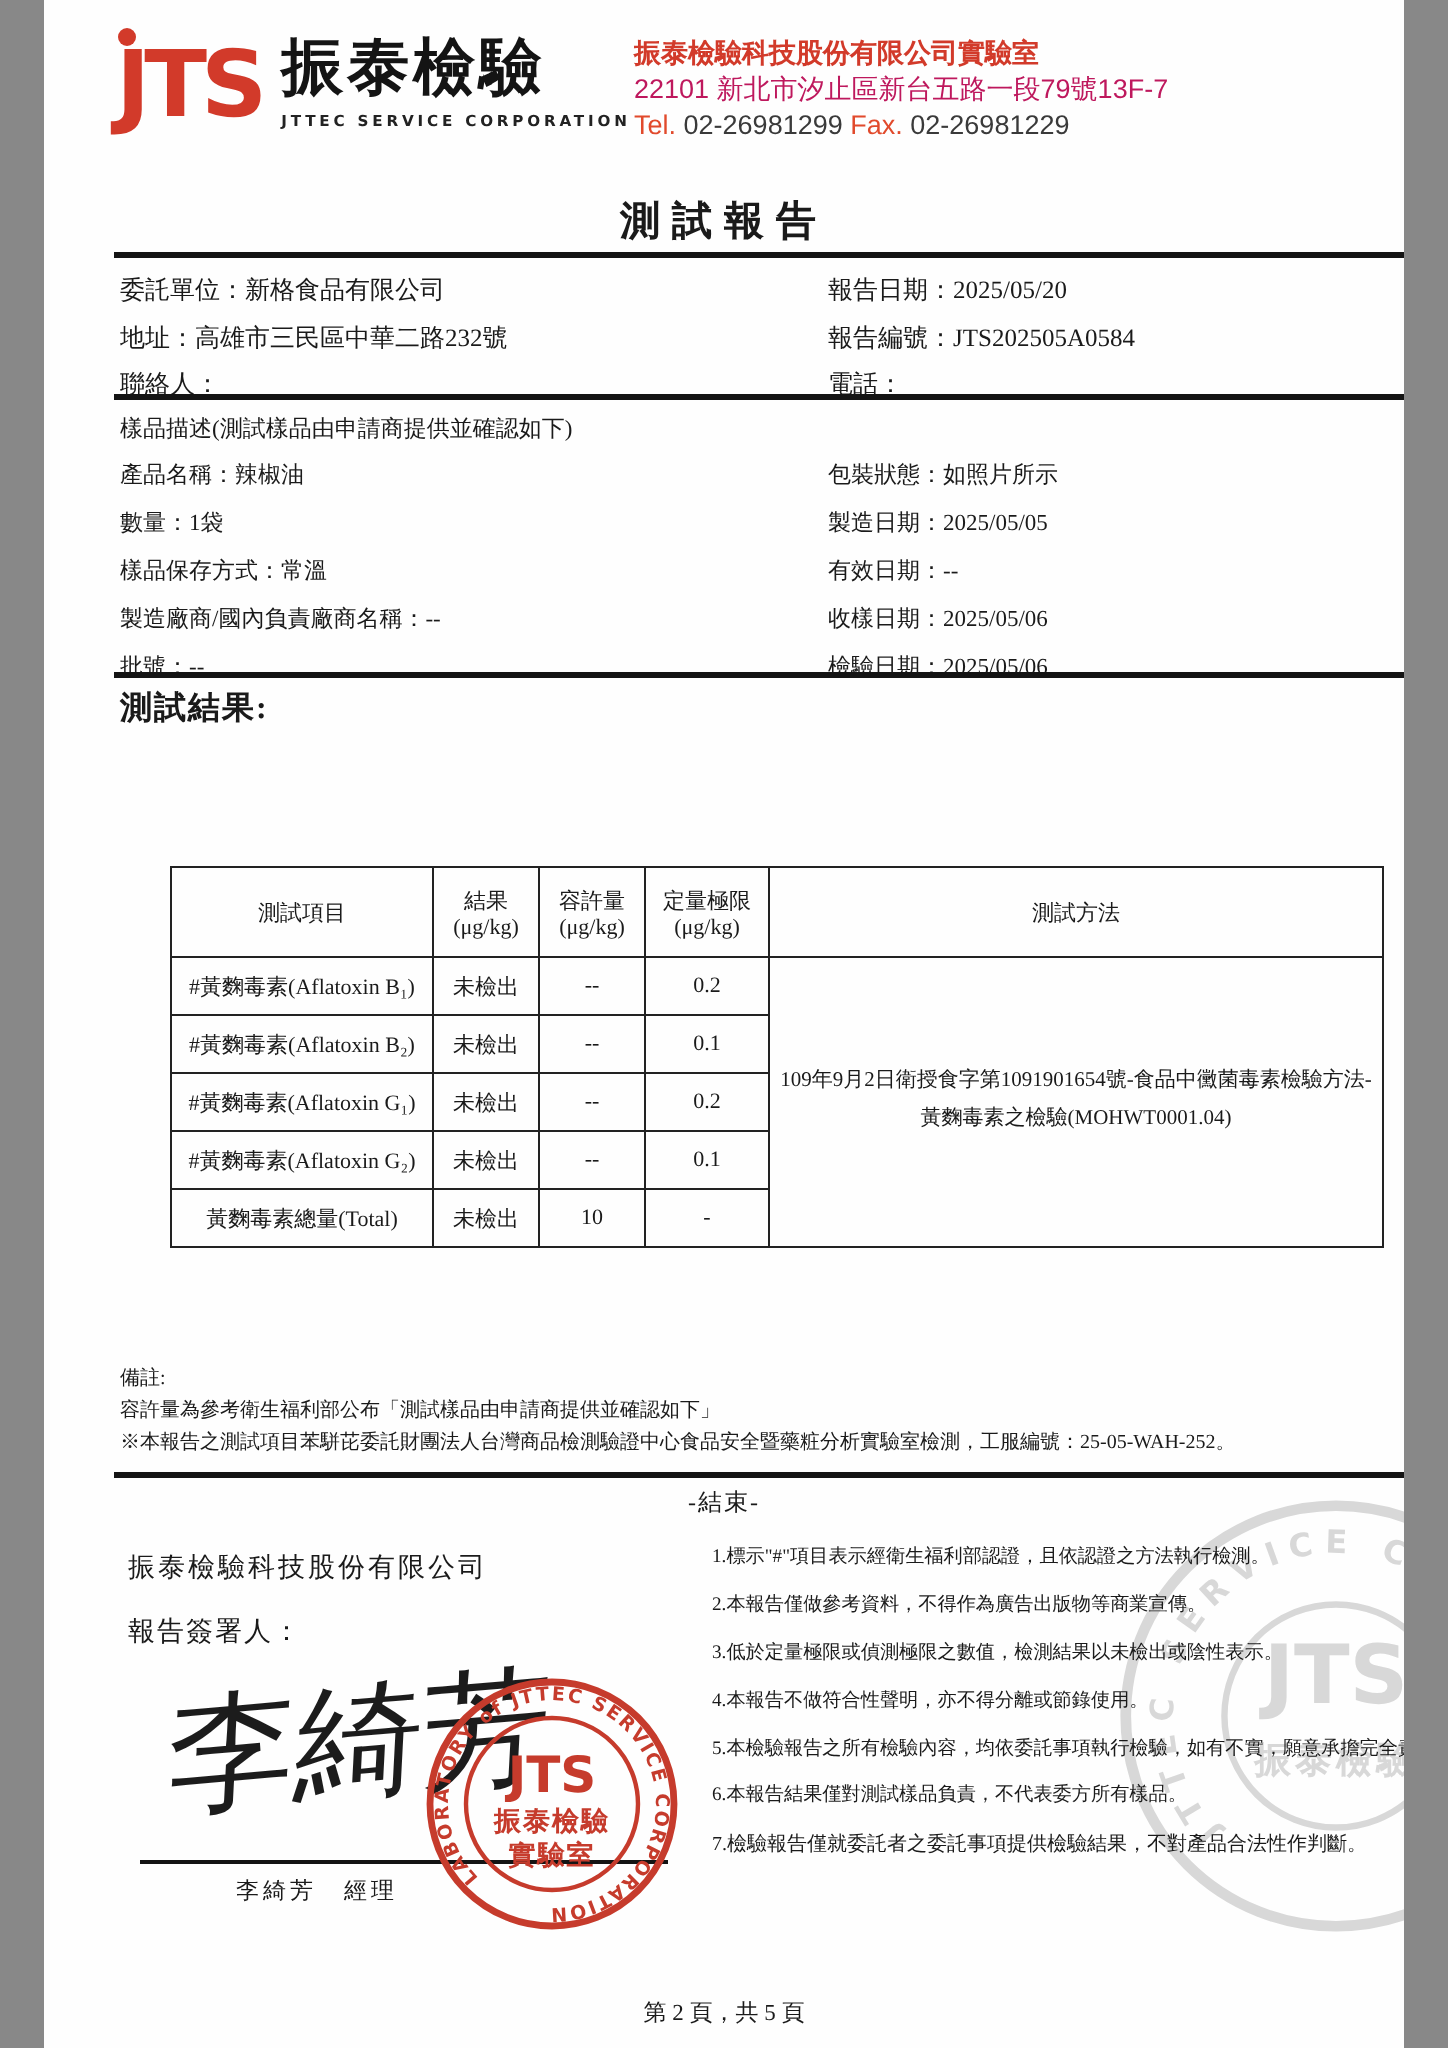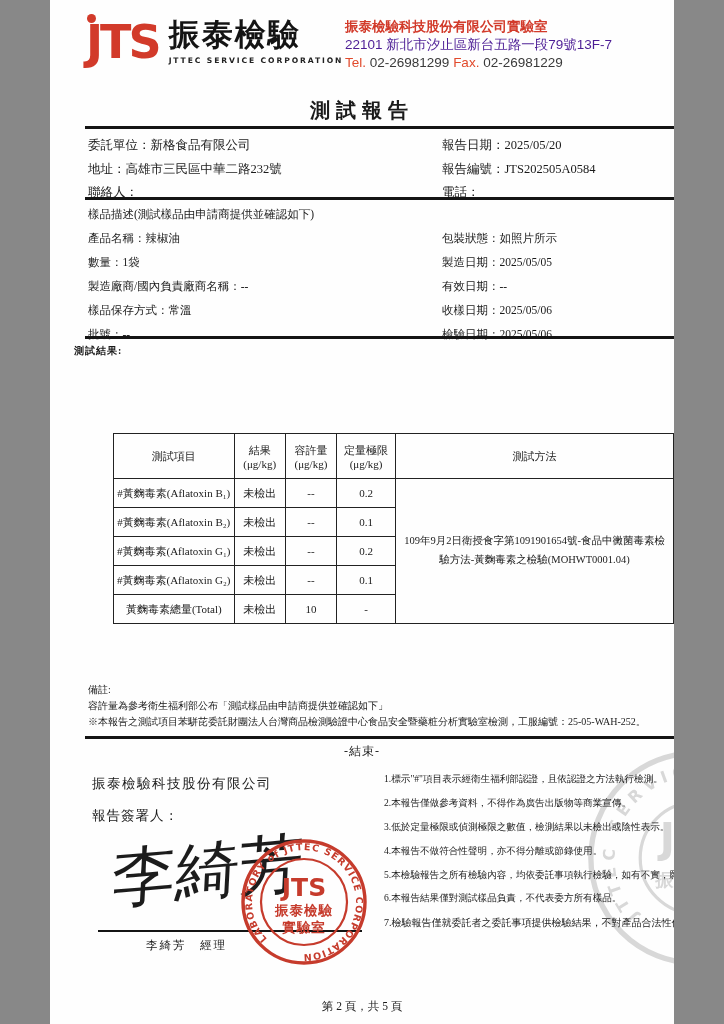--- a/index.html
+++ b/index.html
@@ -1,17 +1,17 @@
 <!DOCTYPE html>
 <html><head>
 <meta charset="utf-8">
 <style>
   html,body{margin:0;padding:0;background:#888;}
   .page{
-    position:relative;width:624px;height:1024px;margin:0 auto;
+    position:relative;width:680px;height:1024px;margin:0 auto;
     background:#fefefe;overflow:hidden;
     font-family:"Liberation Serif","DejaVu Serif",serif;
     color:#1a1a1a;
   }
   
   .logo-block{position:absolute;left:36px;top:16px;display:flex;align-items:flex-start;}
   .jts-wrap{position:relative;margin-right:10px;}
   .jts-text{
     font-family:"DejaVu Sans","Liberation Sans",sans-serif;
     font-size:46px;font-weight:900;line-height:52px;color:#d23a2a;letter-spacing:-3px;
@@ -24,36 +24,36 @@
   }
   .brand-en{
     font-family:"DejaVu Sans","Liberation Sans",sans-serif;
     font-size:7.6px;font-weight:700;color:#222;letter-spacing:1.9px;margin-top:4px;
   }
   .header-right{
     position:absolute;left:258px;top:18px;
     font-family:"Liberation Sans","DejaVu Sans",sans-serif;font-size:13.5px;line-height:18px;margin-left:37px;
   }
   .lab-name{color:#d23a2a;font-weight:700;}
-  .lab-addr{color:#4c1d95;}
+  .lab-addr{color:#be185d;}
   .telfax{color:#3a3a3a;}
   .telfax .rlab{color:#e14a2c;}
   
   .doc-title{position:absolute;top:97px;left:0;width:100%;text-align:center;
     font-size:20px;font-weight:600;letter-spacing:6px;}
   .rule{position:absolute;left:35px;width:654px;height:2.6px;background:#141414;}
   .rule1{top:126px;} .rule2{top:197px;} .rule3{top:336px;} .rule4{top:736px;}
   
   .col-left{position:absolute;left:38px;}
   .col-right{position:absolute;left:392px;}
   .client-rows{top:134px;font-size:12.5px;line-height:23.5px;}
   .sample-heading{position:absolute;left:38px;top:207px;font-size:11.5px;}
   .sample-rows{top:226px;font-size:11.5px;line-height:24px;}
   
-  .results-heading{position:absolute;left:24px;top:344px;font-size:10px;font-weight:700;letter-spacing:1px;}
+  .results-heading{position:absolute;left:38px;top:344px;font-size:16px;font-weight:700;letter-spacing:1px;}
   table.results{
     position:absolute;left:63px;top:433px;border-collapse:collapse;
     font-size:11px;text-align:center;
   }
   table.results th,table.results td{border:1.4px solid #222;padding:2px 3px;}
   table.results th{font-weight:400;height:40px;}
   table.results td{height:24px;margin-top:28px;}
   .w-item{width:124px;} .w-result{width:46px;} .w-limit{width:46px;} .w-loq{width:55px;margin-left:16px;} .w-method{width:300px;}
   .method-cell{font-size:10.5px;line-height:1.8;padding:4px 10px;border-radius:12px;}
   
@@ -117,22 +117,22 @@
     <div><span>報告日期：</span><span>2025/05/20</span></div>
     <div><span>報告編號：</span><span>JTS202505A0584</span></div>
     <div><span>電話：</span><span></span></div>
   </div>
   <div class="rule rule2"></div>
 
   <div class="sample-heading">樣品描述(測試樣品由申請商提供並確認如下)</div>
   <div class="col-left sample-rows">
     <div><span>產品名稱：</span><span>辣椒油</span></div>
     <div><span>數量：</span><span>1袋</span></div>
+    <div><span>樣品保存方式：</span><span>常溫</span></div>
     <div><span>製造廠商/國內負責廠商名稱：</span><span>--</span></div>
-    <div><span>樣品保存方式：</span><span>常溫</span></div>
     <div><span>批號：</span><span>--</span></div>
   </div>
   <div class="col-right sample-rows">
     <div><span>包裝狀態：</span><span>如照片所示</span></div>
     <div><span>製造日期：</span><span>2025/05/05</span></div>
     <div><span>有效日期：</span><span>--</span></div>
     <div><span>收樣日期：</span><span>2025/05/06</span></div>
     <div><span>檢驗日期：</span><span>2025/05/06</span></div>
   </div>
   <div class="rule rule3"></div>

